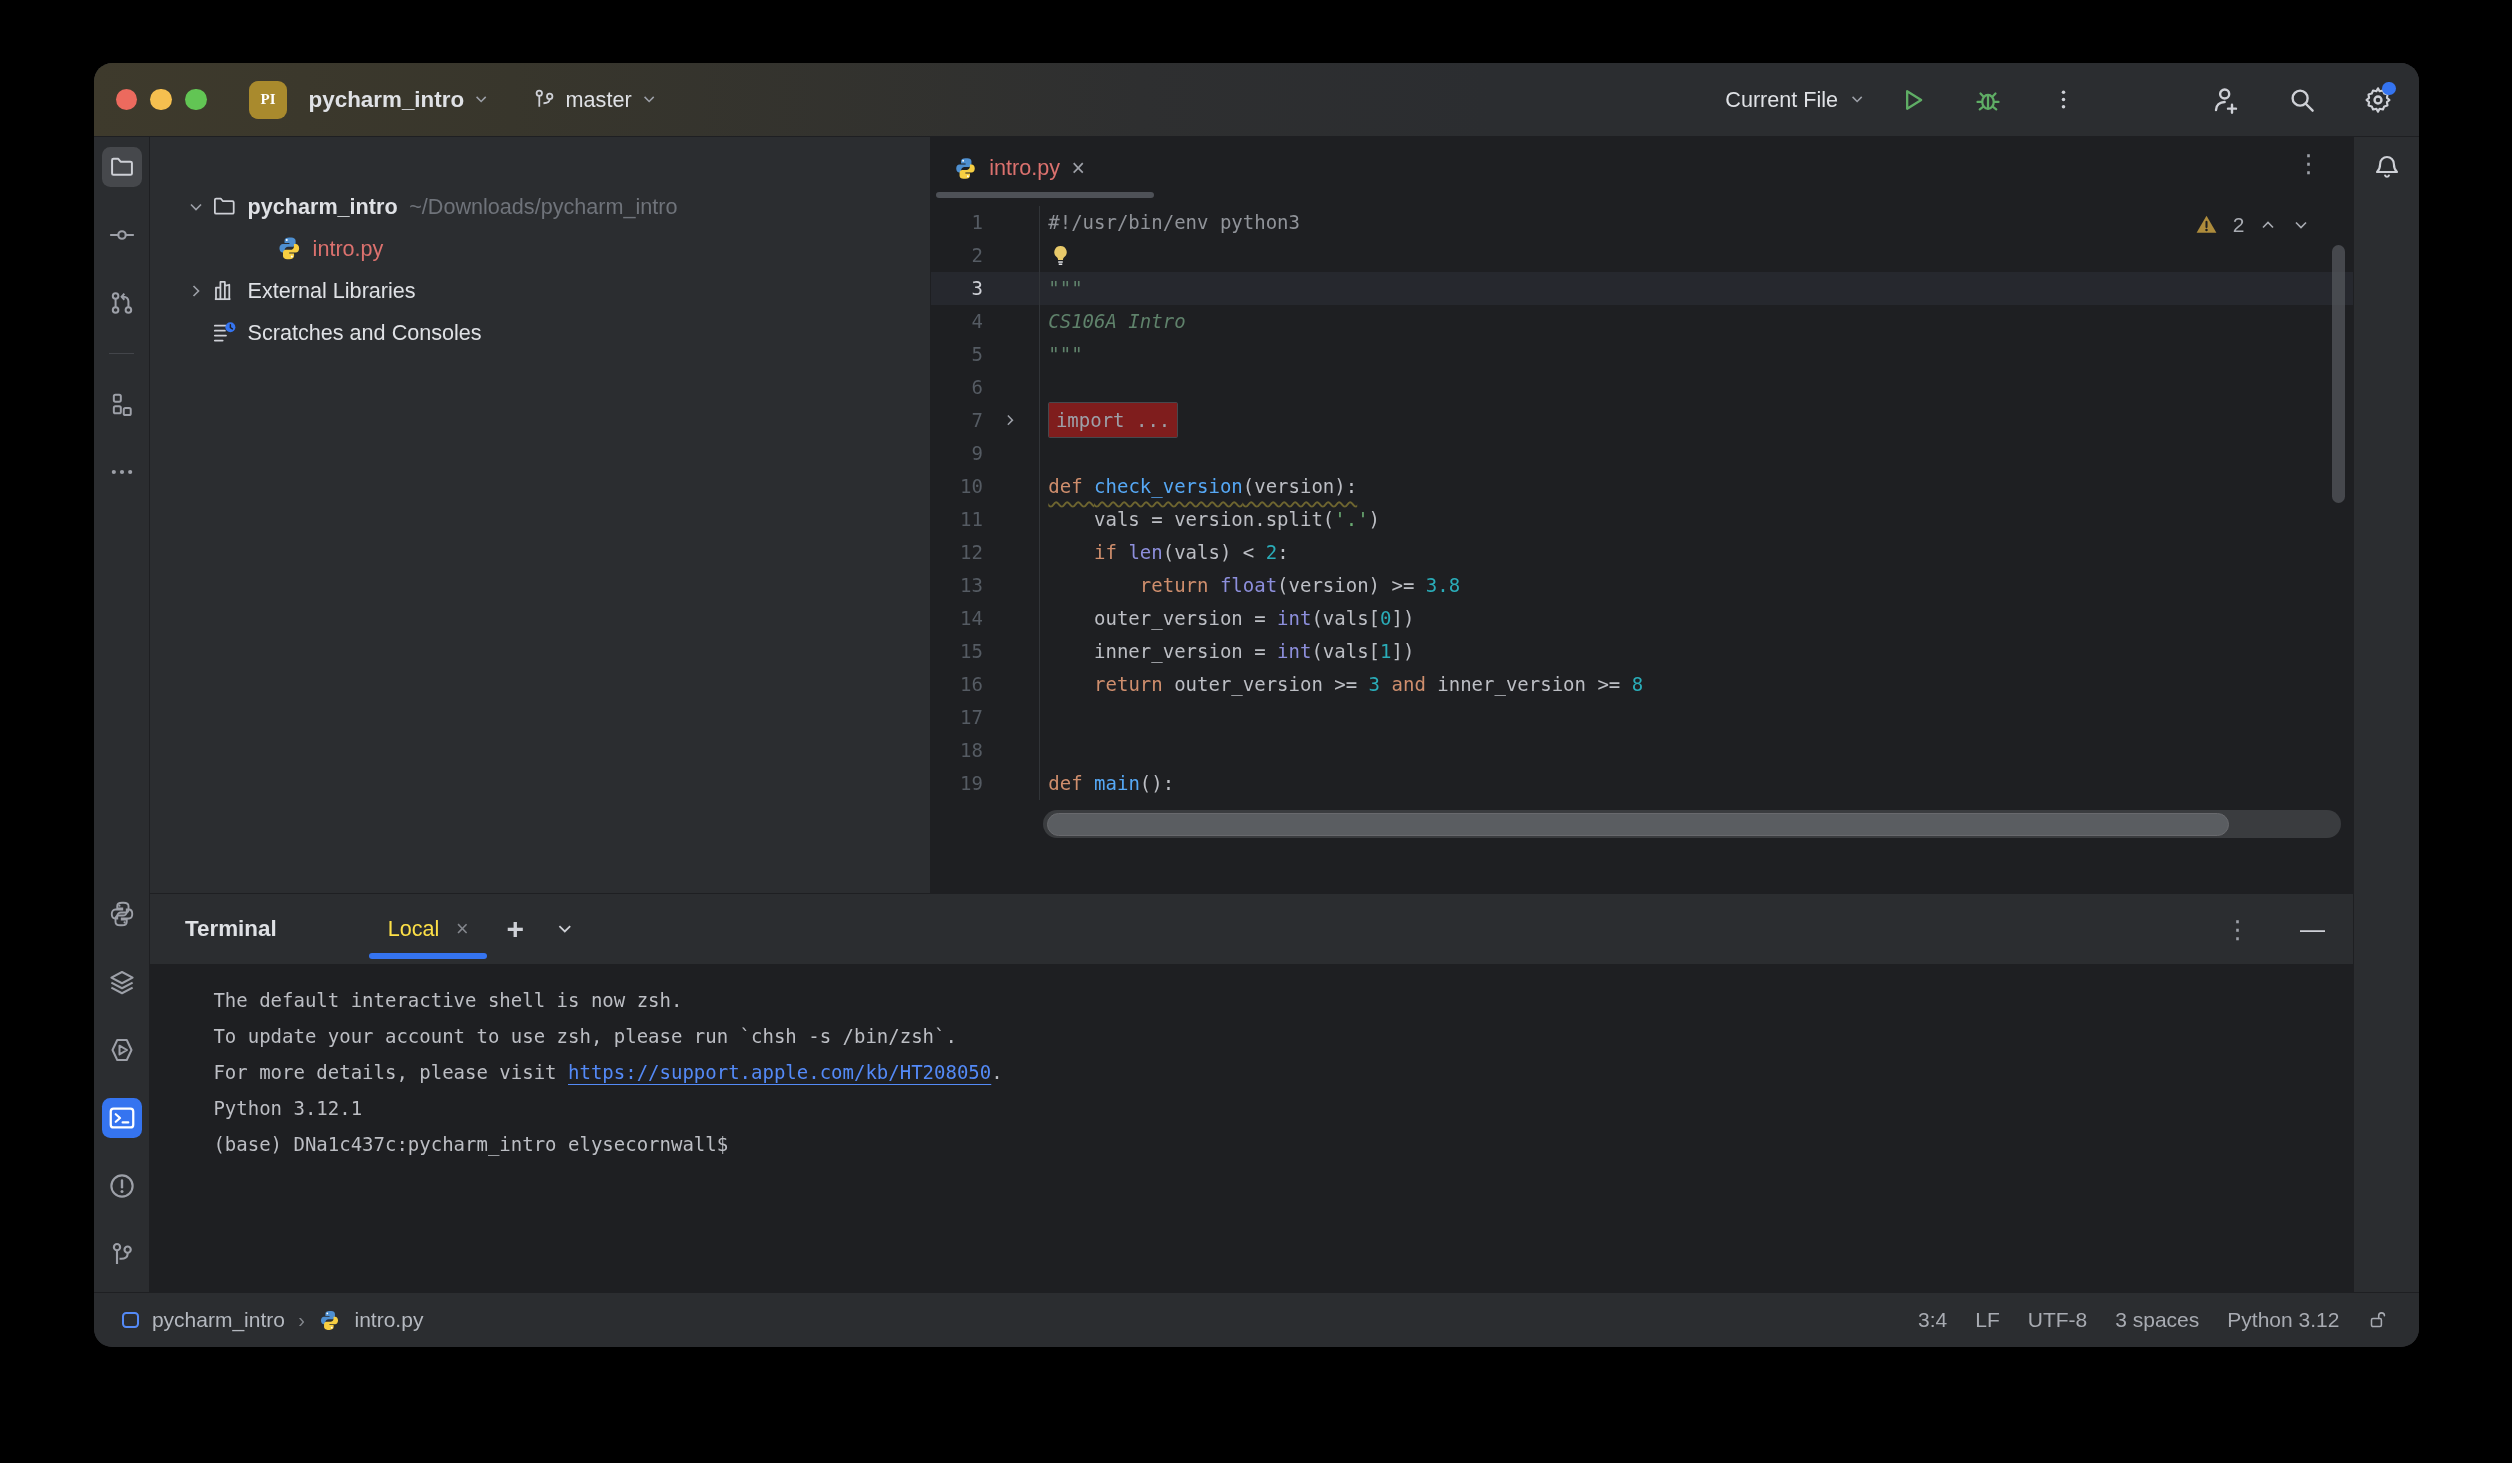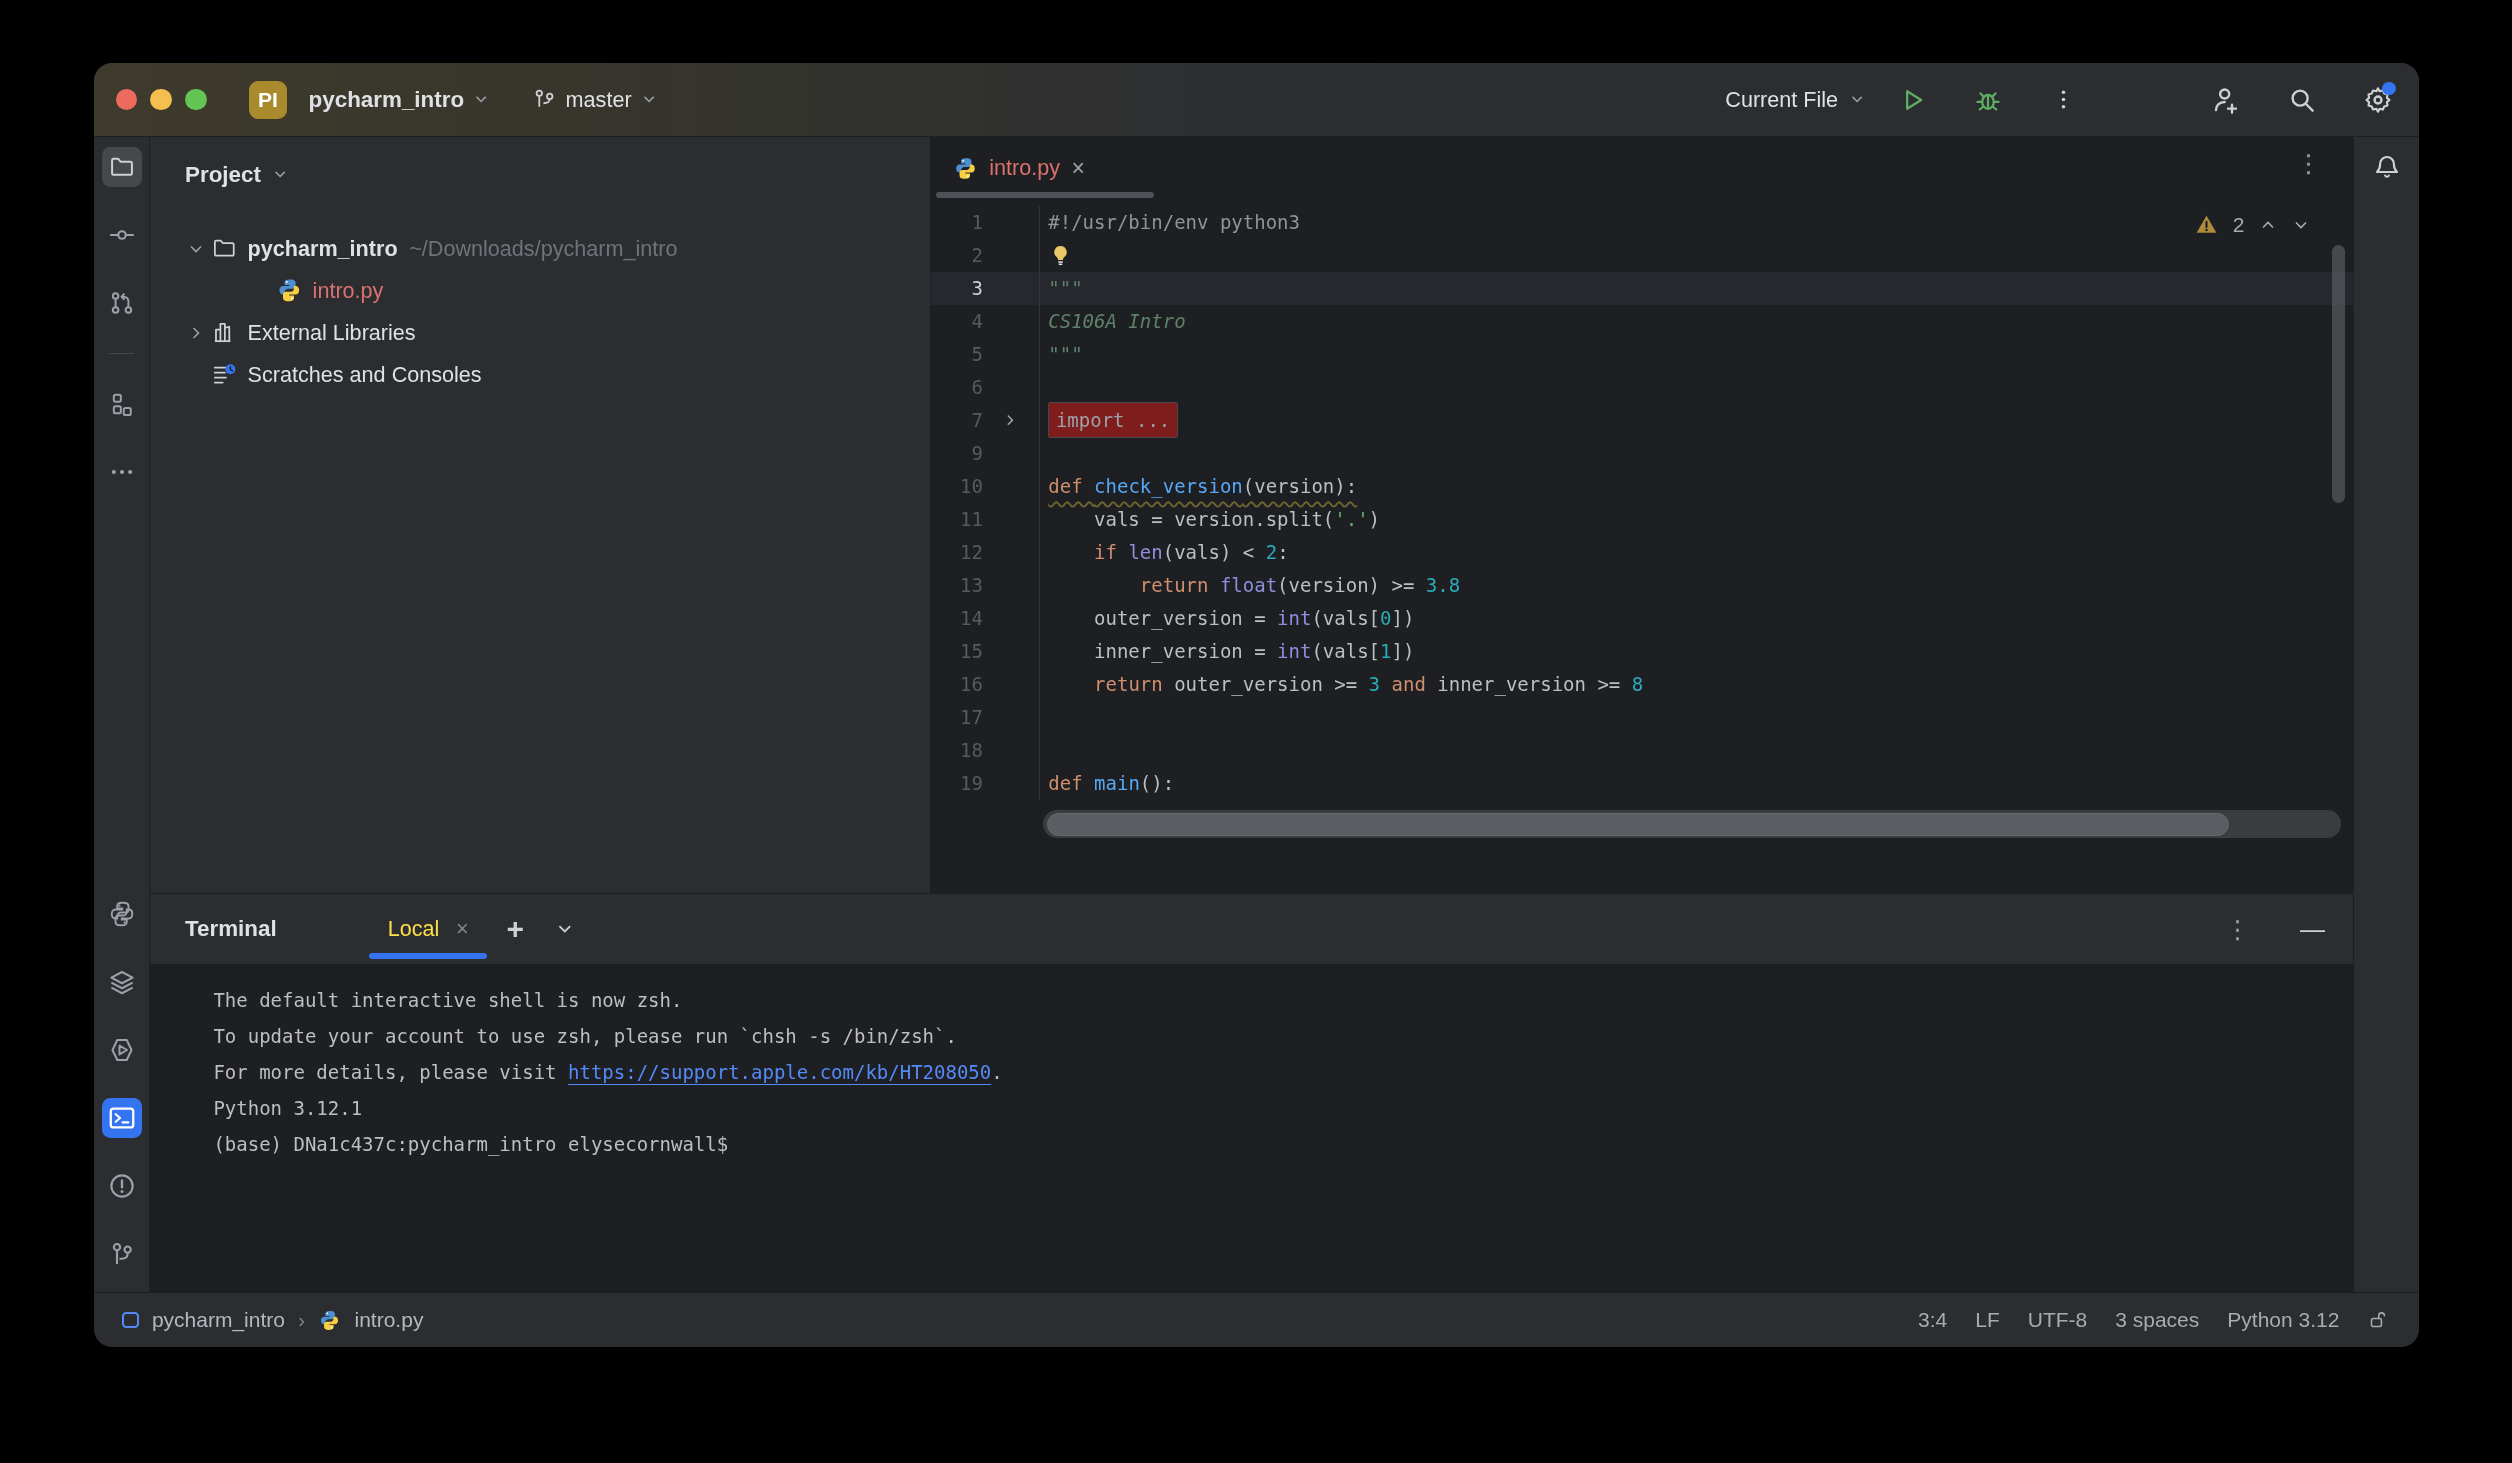--- a/index.html
+++ b/index.html
@@ -10,21 +10,21 @@
             display:flex; flex-direction:column; }
 
   
   .titlebar { height:74px; flex:0 0 74px; display:flex; align-items:center;
               background:linear-gradient(90deg,#3e3a2c 0%,#38362c 18%,#2e2f30 45%,#2b2d30 60%);
               border-bottom:0.8px solid #1e1f22; padding:0 21.6px 0 21.6px; }
   .traffic { display:flex; gap:13.3px; margin-right:42px; }
   .tl { width:21.6px; height:21.6px; border-radius:50%; }
   .tl.close{ background:#ec6a5e; } .tl.min{ background:#f5bf4f; } .tl.max{ background:#62c554; }
   .proj-badge { width:38px; height:38px; border-radius:9.1px; background:#a98a2d; color:#fff;
-                font-weight:bold; font-size:21px; display:flex; align-items:center; justify-content:center; }
+                font-weight:bold; font-size:15px; display:flex; align-items:center; justify-content:center;font-family:Liberation Serif, serif; }
   .tb-name { color:#dfe1e5; font-weight:bold; font-size:22.4px; margin-left:13.3px; }
   .tb-item { display:flex; align-items:center; gap:8.3px; padding:0 8.3px; color:#dfe1e5; font-size:21.6px; }
   .chev { width:18.3px; height:18.3px; }
   .branch-wrap { margin-left:25px; }
   .tb-spacer { flex:1; }
   .runwidget { display:flex; align-items:center; gap:10px; color:#dfe1e5; font-size:21.6px; }
   .tb-icons { display:flex; align-items:center; gap:37px; margin-left:28px; }
   .tb-icons2 { display:flex; align-items:center; gap:38px; margin-left:125px; }
   .icbtn { width:38px; height:38px; display:flex; align-items:center; justify-content:center; position:relative; border-radius:6.6px; }
   .gear-dot { position:absolute; top:1.7px; right:1.7px; width:13.3px; height:13.3px; border-radius:50%; background:#3574f0; }
@@ -276,26 +276,20 @@
             <path d="M8 9v11M16.5 11v1c0 2.6-2.5 3.8-5 3.8H10" fill="none" stroke="#9da0a8" stroke-width="1.7"></path>
           </svg>
         </div>
       </div>
     </div>
 
     <div class="main-col">
       <div class="top-row">
 
         <div class="project-panel">
-          <div class="panel-header">
-            <span>Project</span>
-            <svg class="chev" viewBox="0 0 24 24">
-                <path d="M6 9l6 6 6-6" fill="none" stroke="#9da0a8" stroke-width="2"></path>
-              </svg>
-          </div>
           <div class="tree">
               <div class="tree-row">
                 <span class="tree-chev">
                   <svg width="20" height="20" viewBox="0 0 24 24">
                     <path d="M6 9l6 6 6-6" fill="none" stroke="#9da0a8" stroke-width="2"></path>
                   </svg>
                 </span>
                 <span class="tree-ic">
                   <svg width="26.6" height="26.6" viewBox="0 0 24 24">
                     <path d="M3.5 6.2c0-.7.6-1.2 1.2-1.2h4.1l2 2.4h8.5c.7 0 1.2.6 1.2 1.2v8.9c0 .7-.6 1.2-1.2 1.2H4.7c-.7 0-1.2-.6-1.2-1.2V6.2z" fill="none" stroke="#ced0d6" stroke-width="1.6" stroke-linejoin="round"></path>

